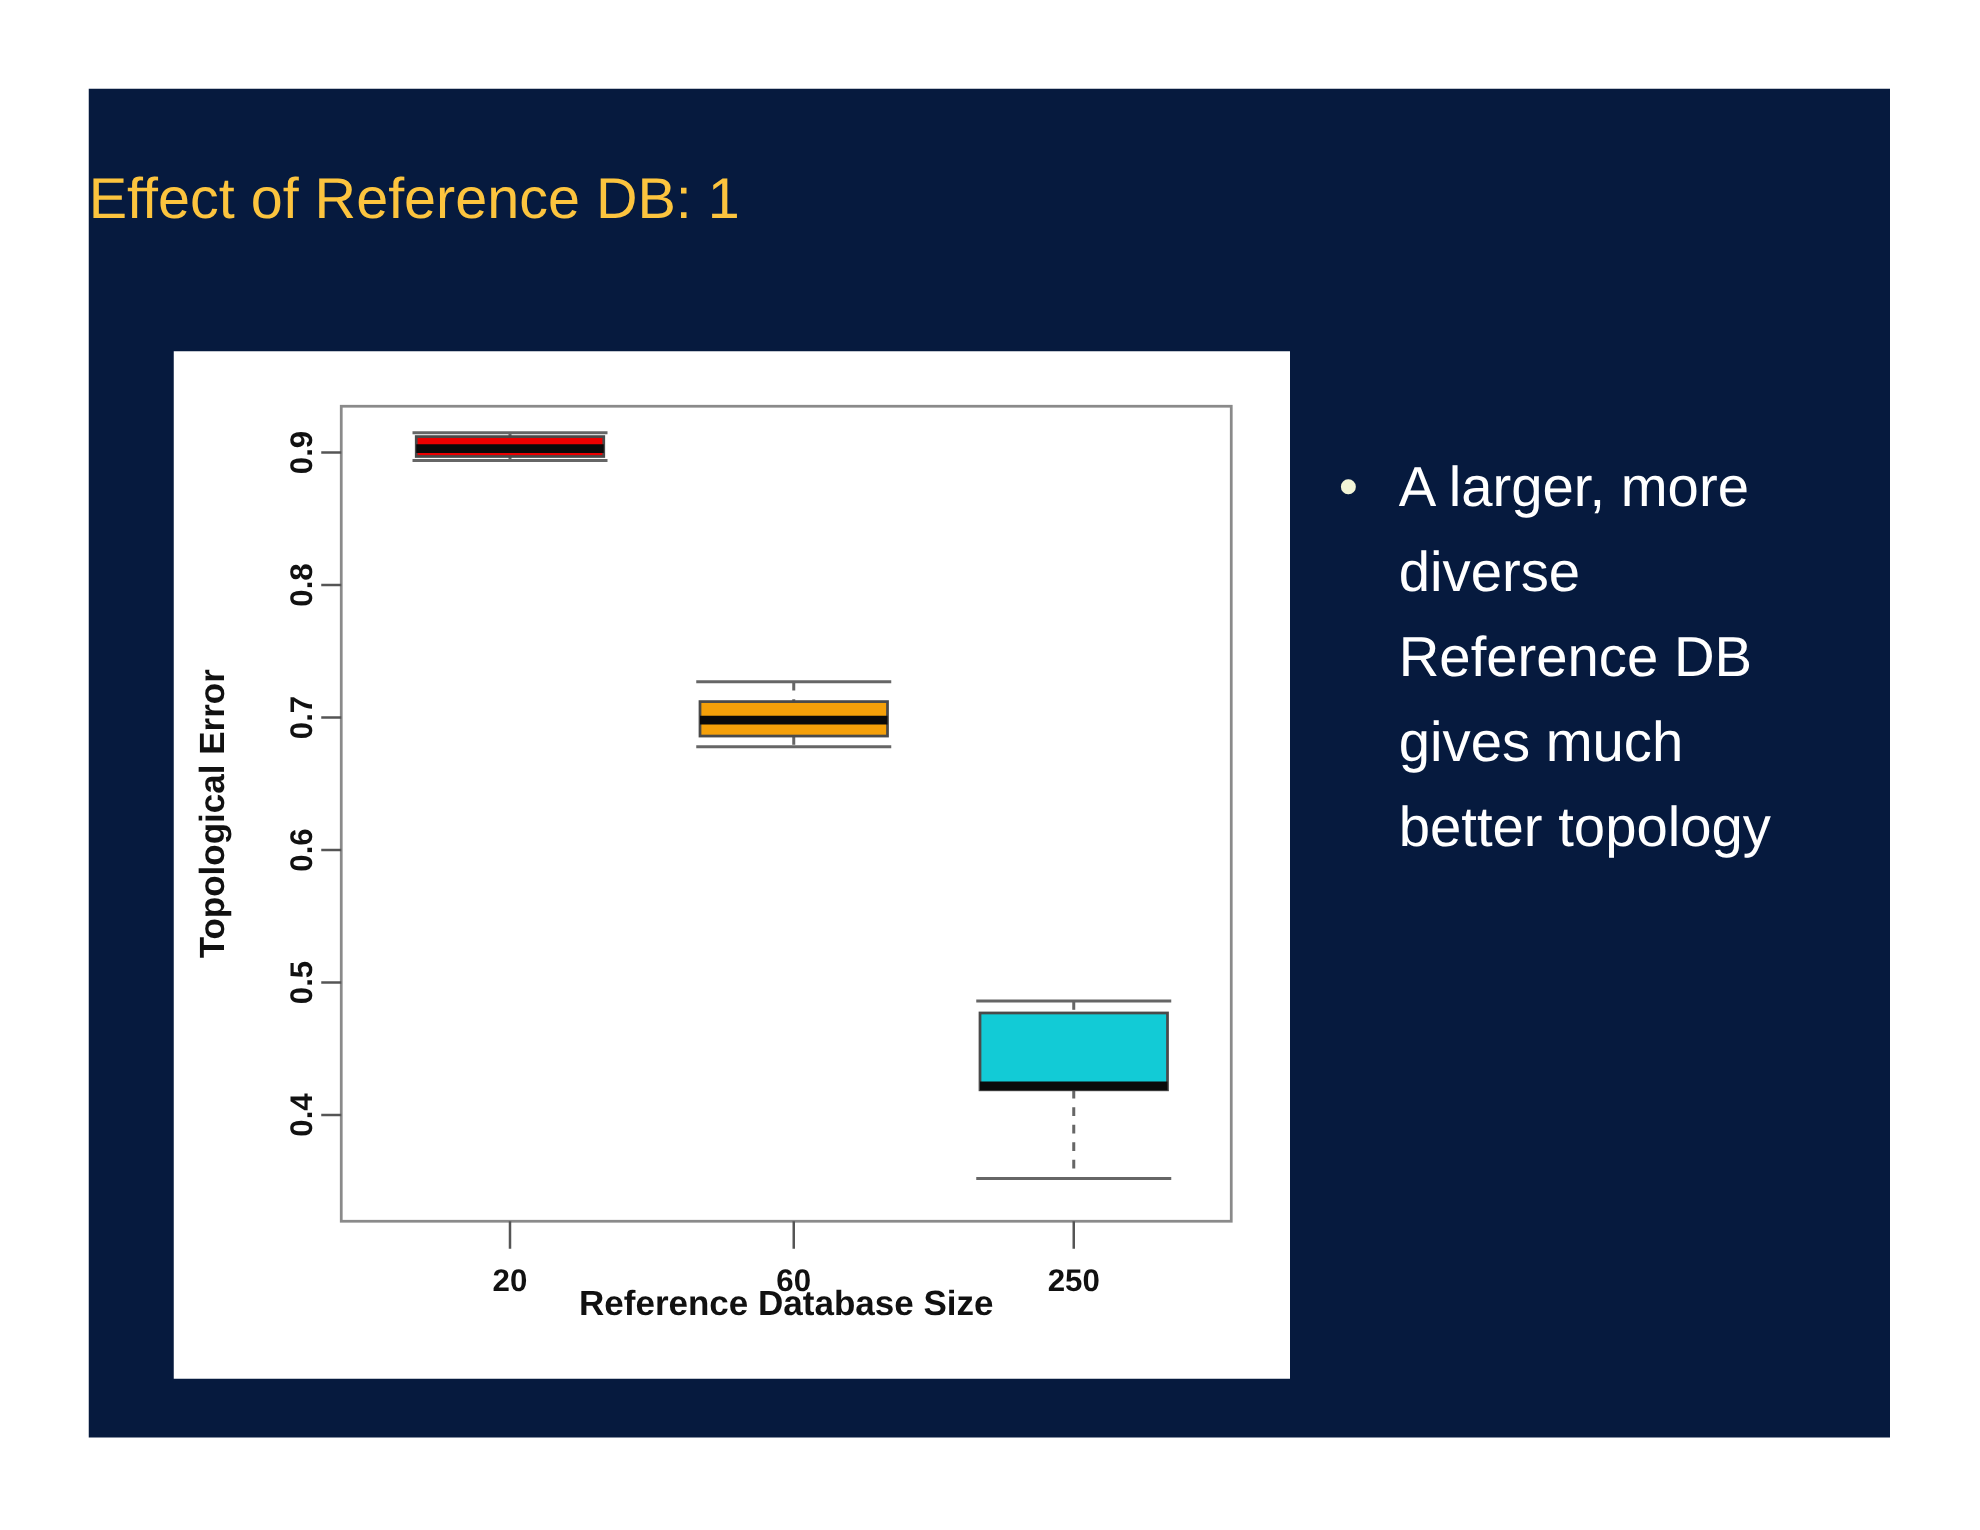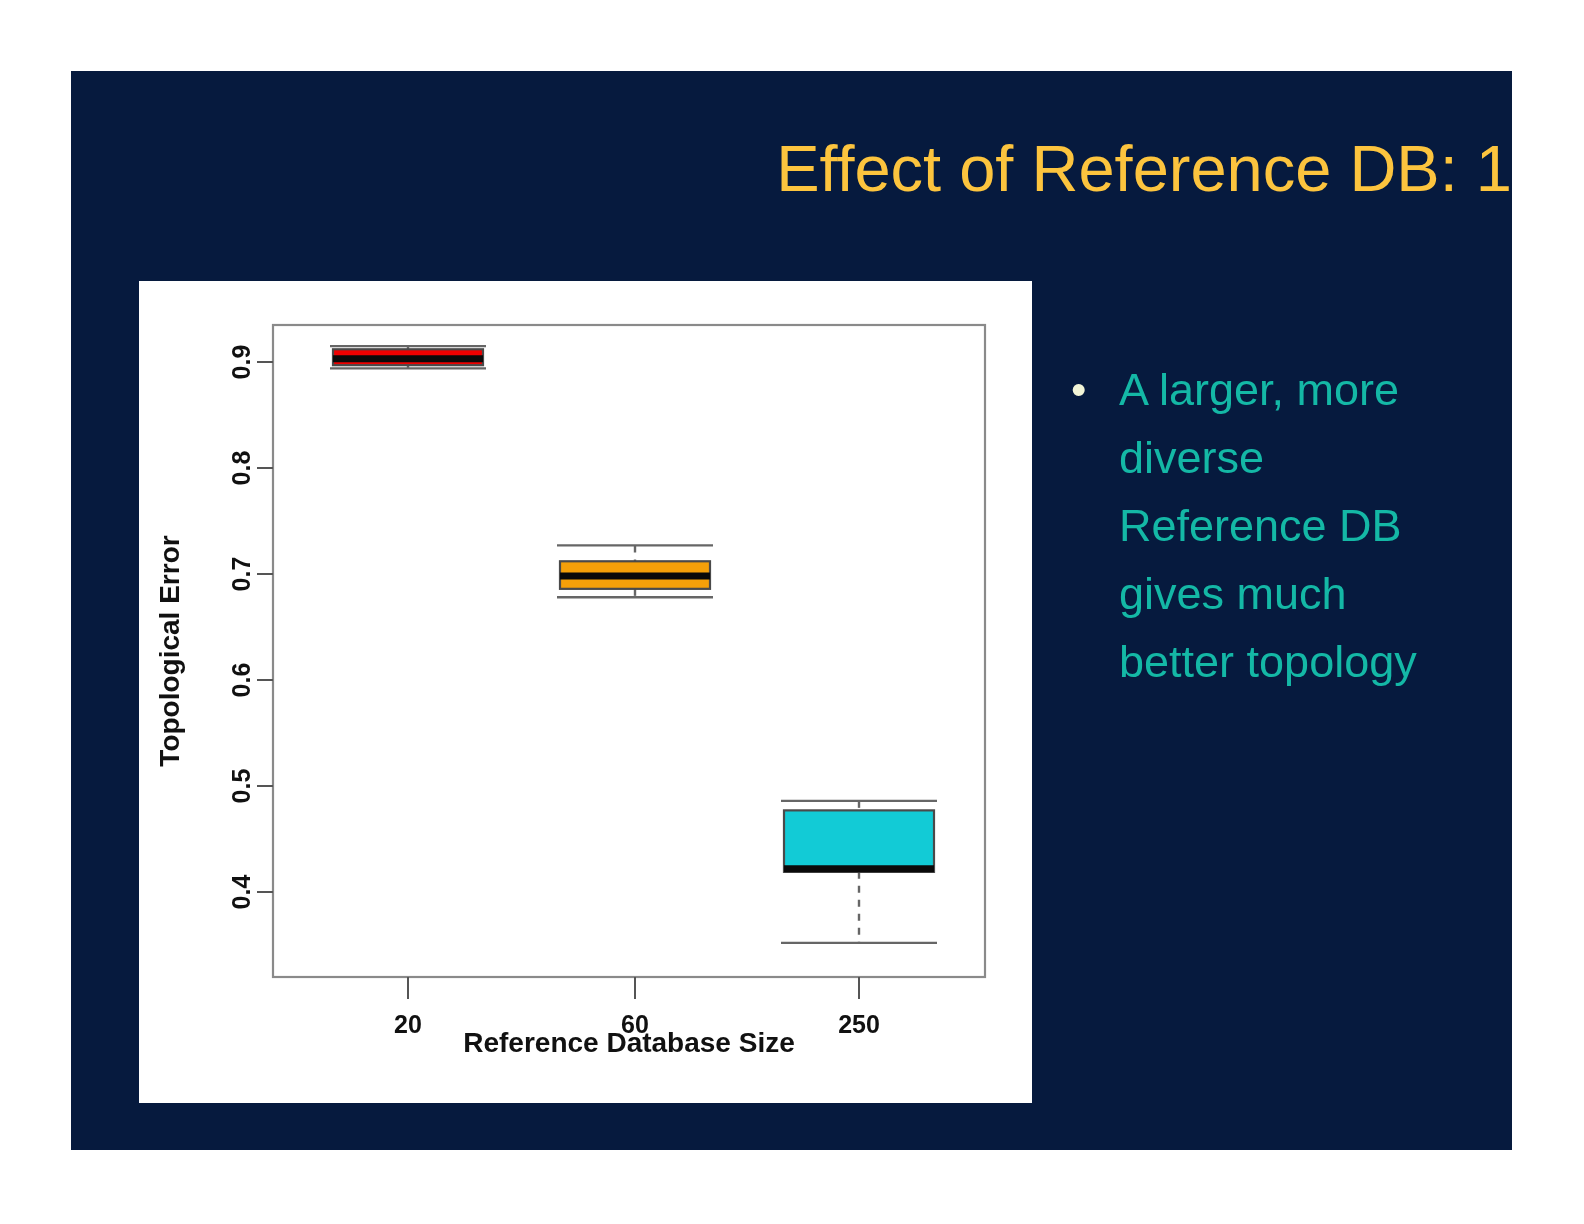--- a/index.html
+++ b/index.html
@@ -21,23 +21,23 @@
     width: 1441px;
     height: 1079px;
     background: #061A3E;
   }
 
   #slide-title {
     position: absolute;
     left: 0;
     top: 60px;
     width: 100%;
-    text-align: right;
+    text-align: left;
     color: #FCC43E;
-    font-size: 65px;
+    font-size: 46px;
     font-weight: 400;
     letter-spacing: 0px;
     font-family: "Liberation Sans", sans-serif;
     white-space: nowrap;
   }
 
   
   #chart-panel {
     position: absolute;
     left: 68px;   
@@ -66,21 +66,21 @@
   #bullet-marker {
     color: #F2F5D7;
     font-size: 44px;
     line-height: 68px;
     width: 48px;
     flex: 0 0 48px;
     text-align: left;
     font-family: "Liberation Sans", sans-serif;
   }
   #bullet-text {
-    color: #14b8a6;
+    color: #ffffff;
     font-size: 45px;
     line-height: 68px;
     font-family: "Liberation Sans", sans-serif;
     width: 330px;
   }
   .frame-line { stroke: #8a8a8a; stroke-width: 2.2; fill: none; }
   .tick-line { stroke: #555555; stroke-width: 2; }
   .whisker-cap { stroke: #666666; stroke-width: 2.4; }
   .whisker-dash { stroke: #666666; stroke-width: 2.4; stroke-dasharray: 7 7; }
   .box-outline { stroke: #4a4a4a; stroke-width: 2.2; }

